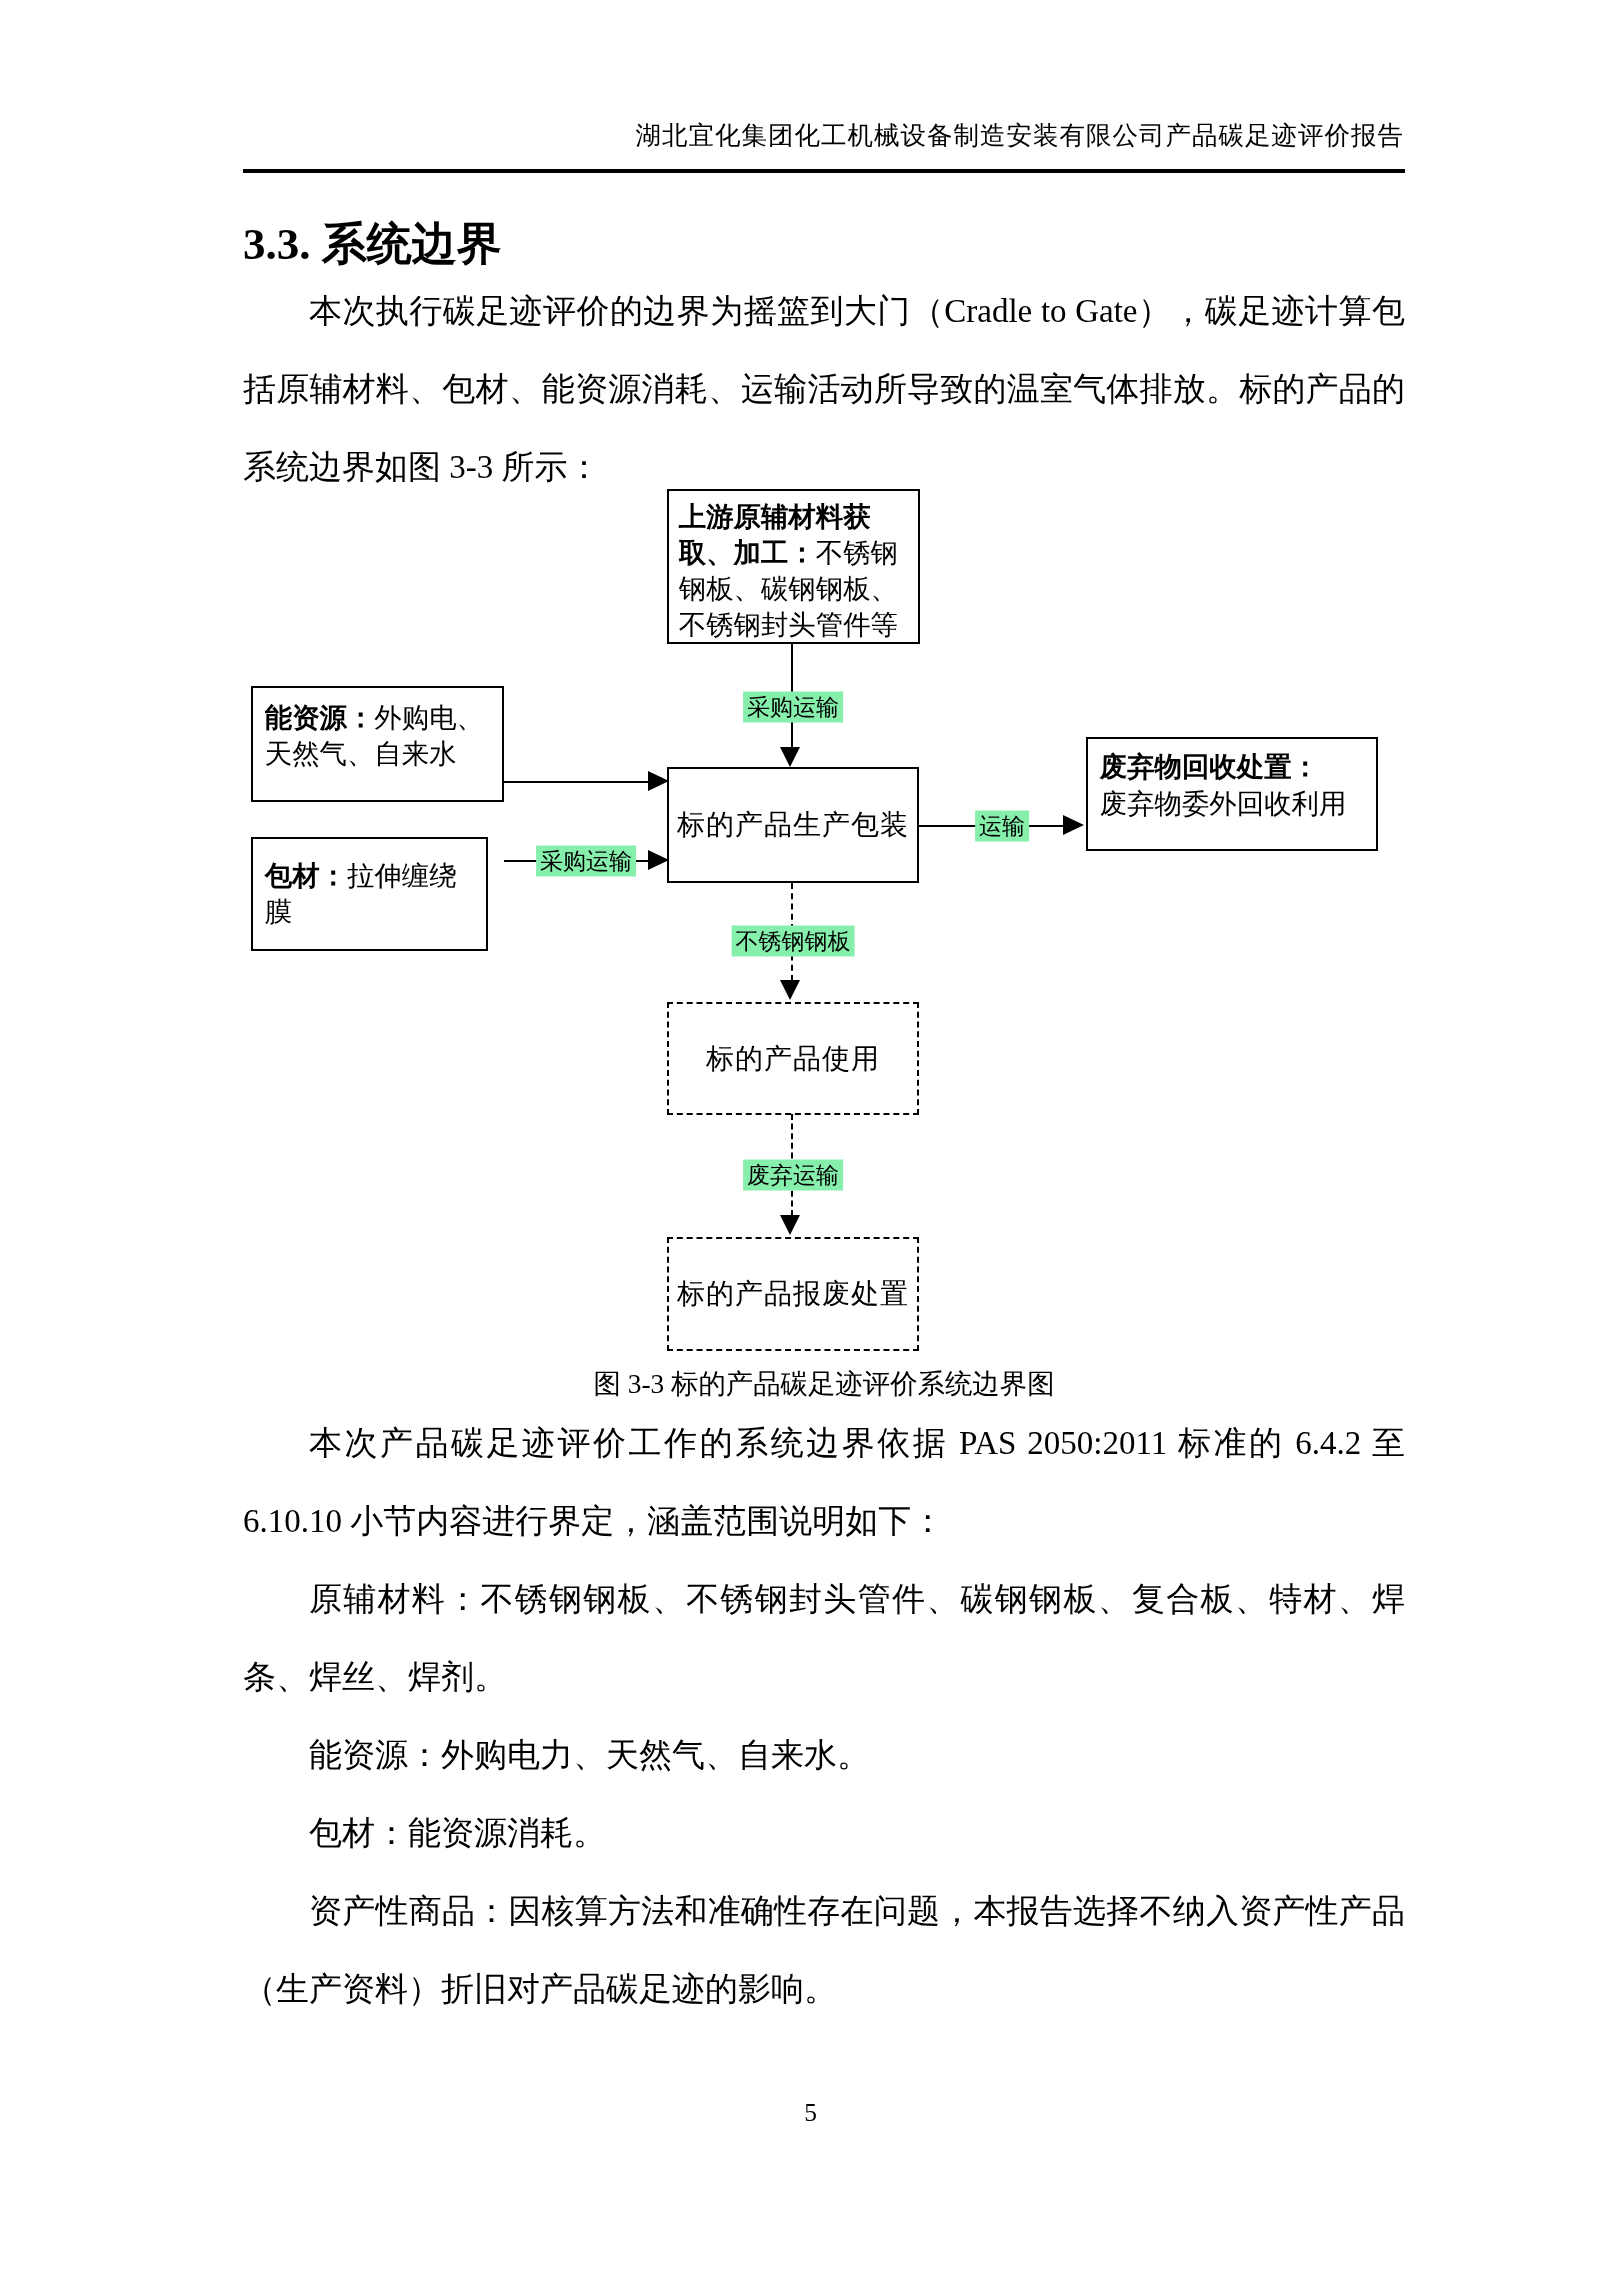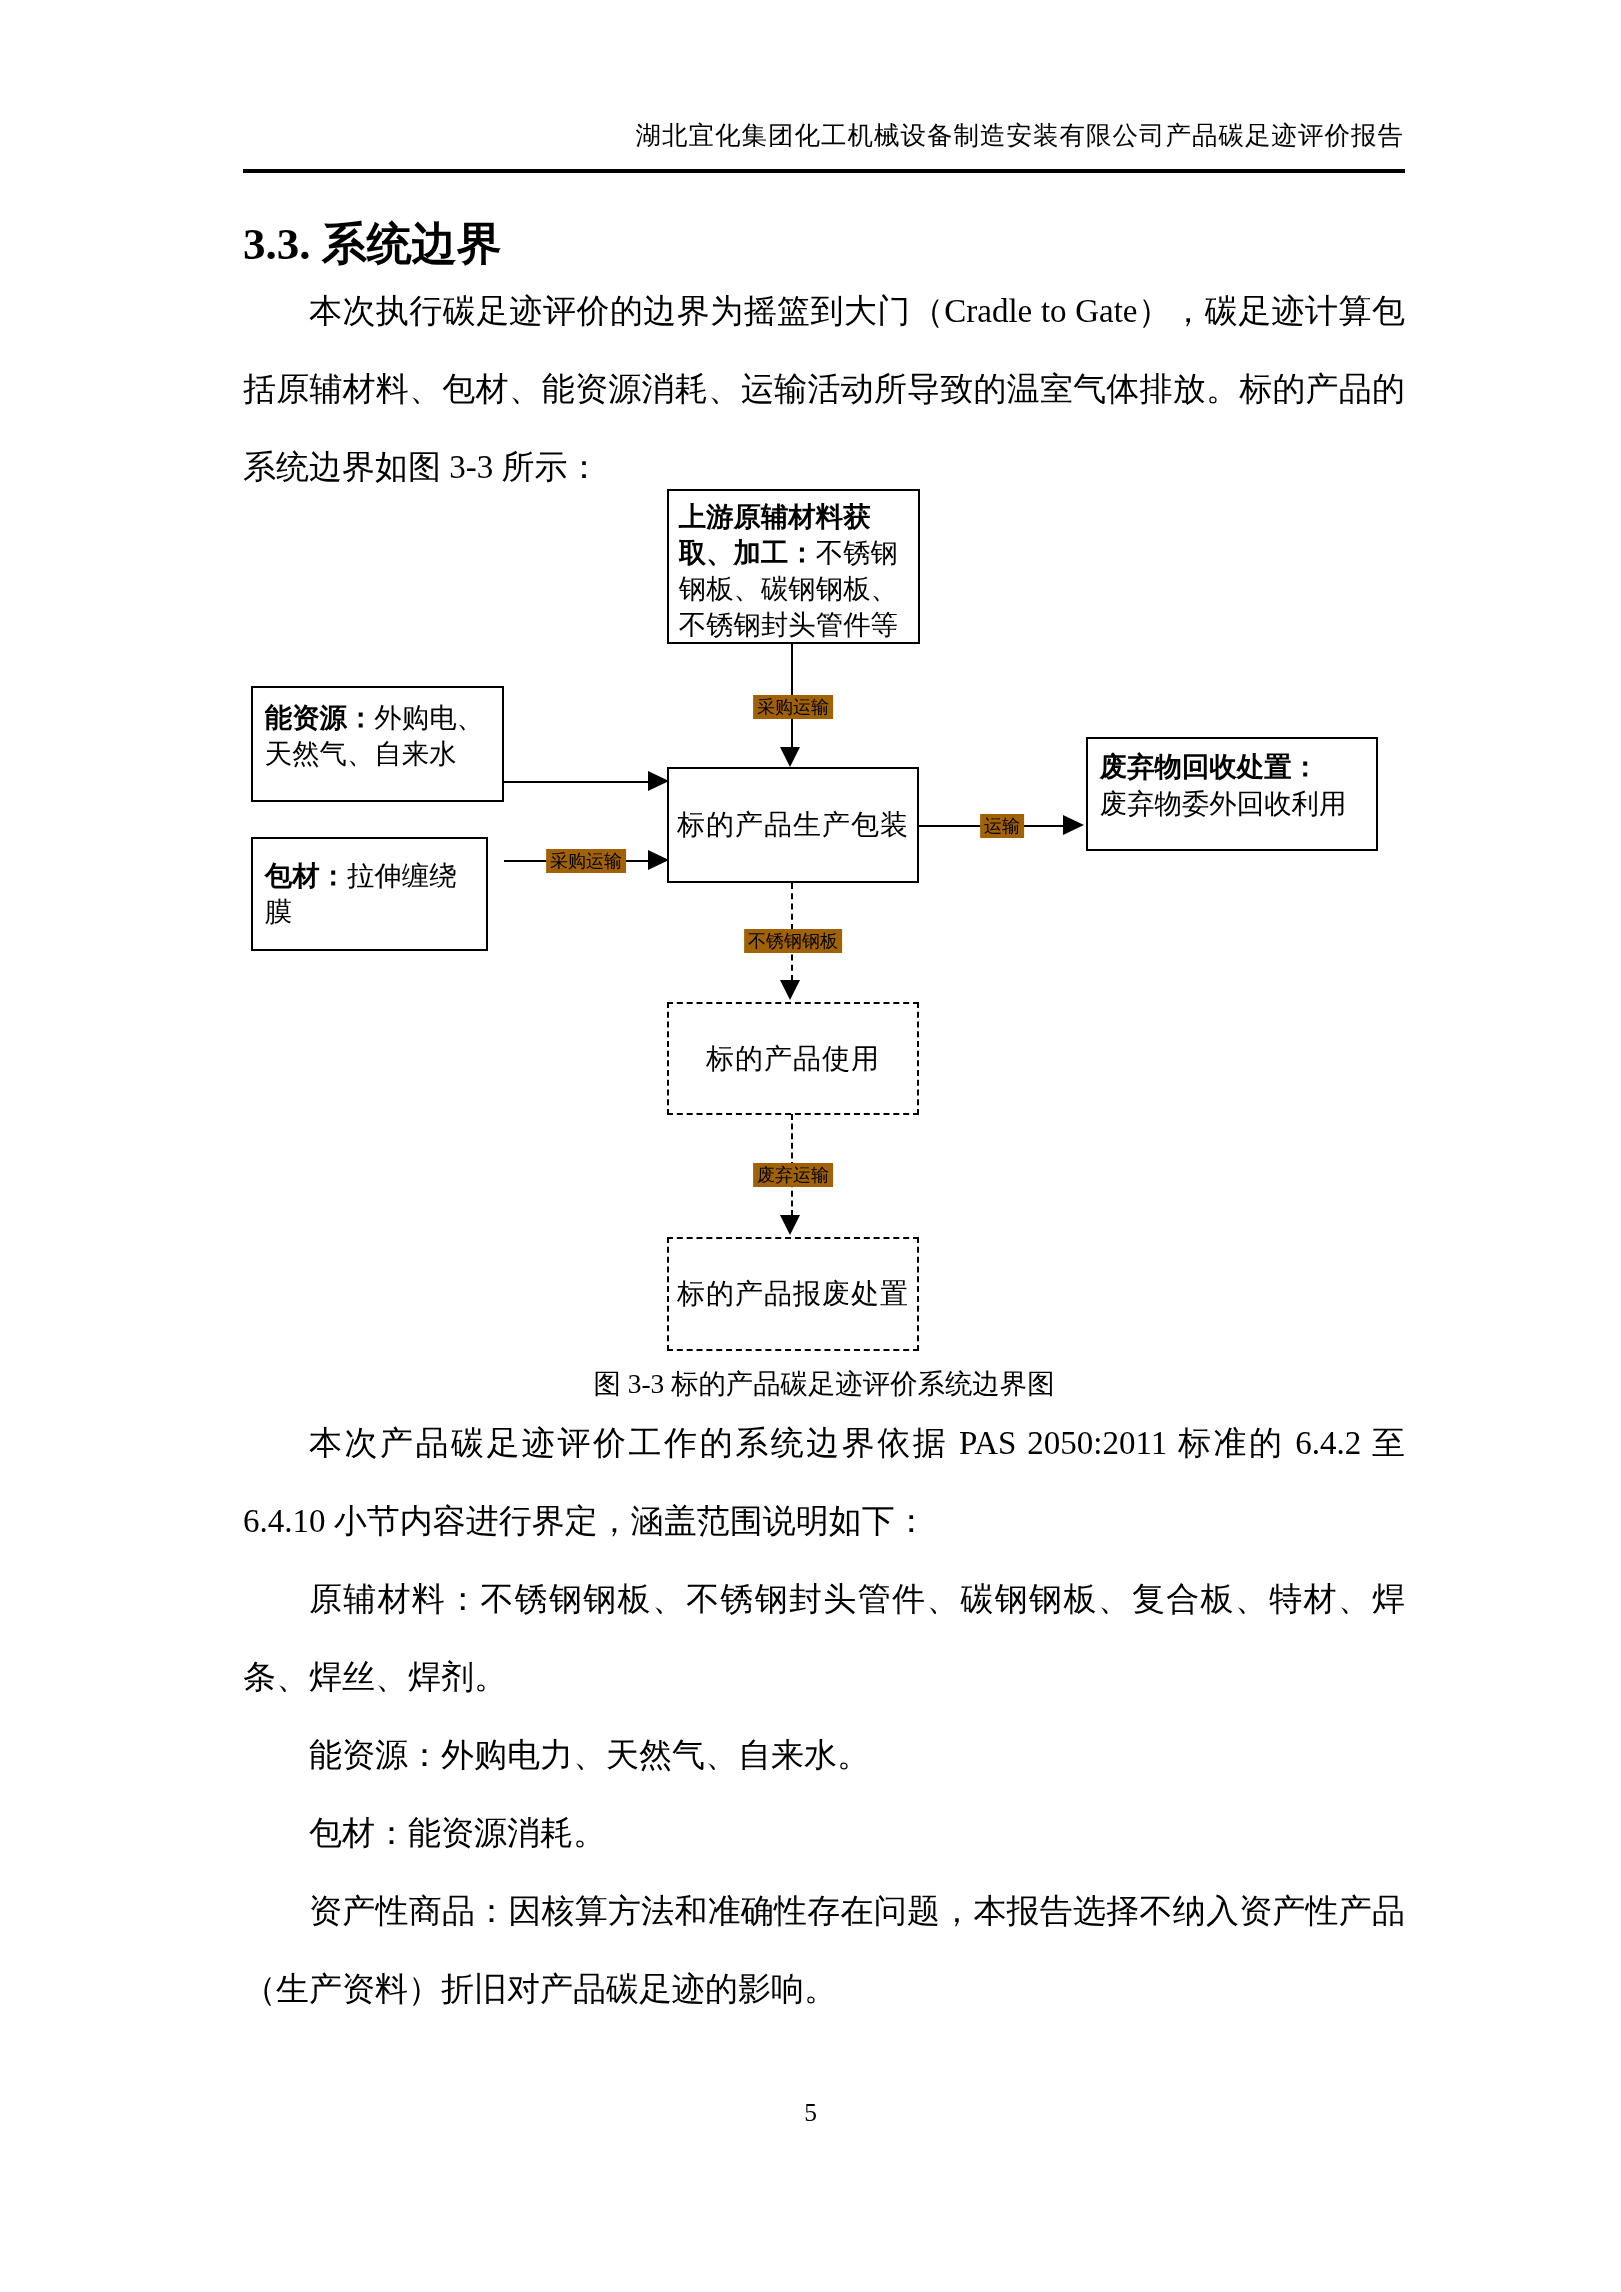--- a/index.html
+++ b/index.html
@@ -82,22 +82,22 @@
   }
   .arrow-right{
     position:absolute;width:0;height:0;
     border-top:10.8px solid transparent;
     border-bottom:10.8px solid transparent;
     border-left:21.6px solid #000;
   }
   .flow-label{
     position:absolute;
     transform:translate(-50%,-50%);
-    font-size:18px;
-    background:#a16207;
+    font-size:23px;
+    background:#86efac;
     padding:0 3.9px;
     white-space:nowrap;
   }
   
   .figure-caption{
     position:absolute;
     left:243px;top:1366px;
     width:1162px;
     text-align:center;
     font-size:27.4px;
@@ -175,21 +175,21 @@
 
     <div class="dbox dashed box-scrap">
       <span>标的产品报废处置</span>
     </div>
 
   </div>
 
   <div class="figure-caption">图 3-3 标的产品碳足迹评价系统边界图</div>
 
   <div class="lower-text">
-    <p class="para">本次产品碳足迹评价工作的系统边界依据 PAS 2050:2011 标准的 6.4.2 至 6.4.10 小节内容进行界定，涵盖范围说明如下：</p>
+    <p class="para">本次产品碳足迹评价工作的系统边界依据 PAS 2050:2011 标准的 6.4.2 至 6.10.10 小节内容进行界定，涵盖范围说明如下：</p>
     <p class="para">原辅材料：不锈钢钢板、不锈钢封头管件、碳钢钢板、复合板、特材、焊条、焊丝、焊剂。</p>
     <p class="para">能资源：外购电力、天然气、自来水。</p>
     <p class="para">包材：能资源消耗。</p>
     <p class="para">资产性商品：因核算方法和准确性存在问题，本报告选择不纳入资产性产品（生产资料）折旧对产品碳足迹的影响。</p>
   </div>
 
   <div class="page-number">5</div>
 
 </div>
 

